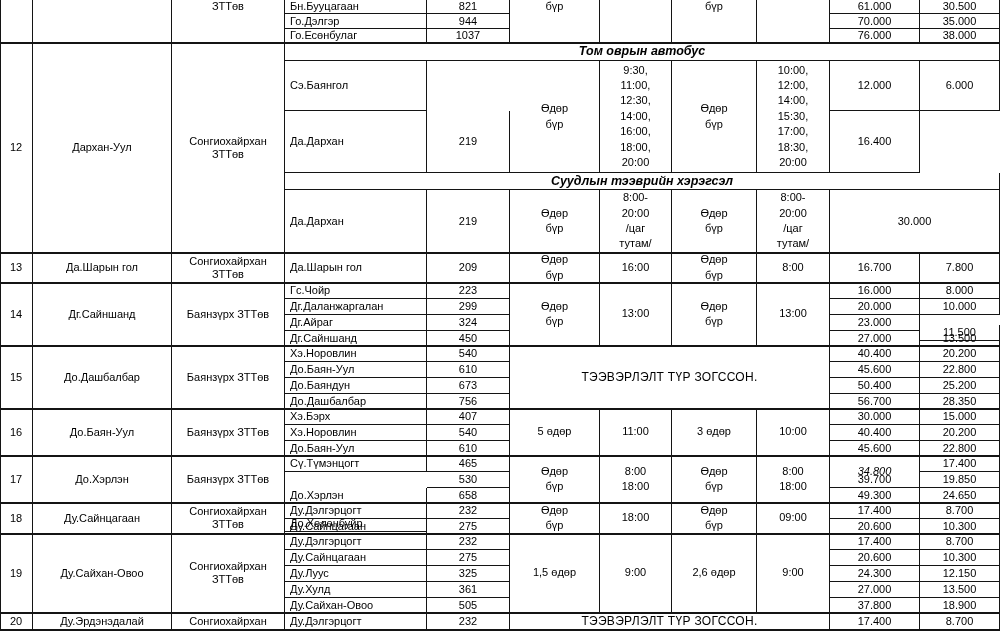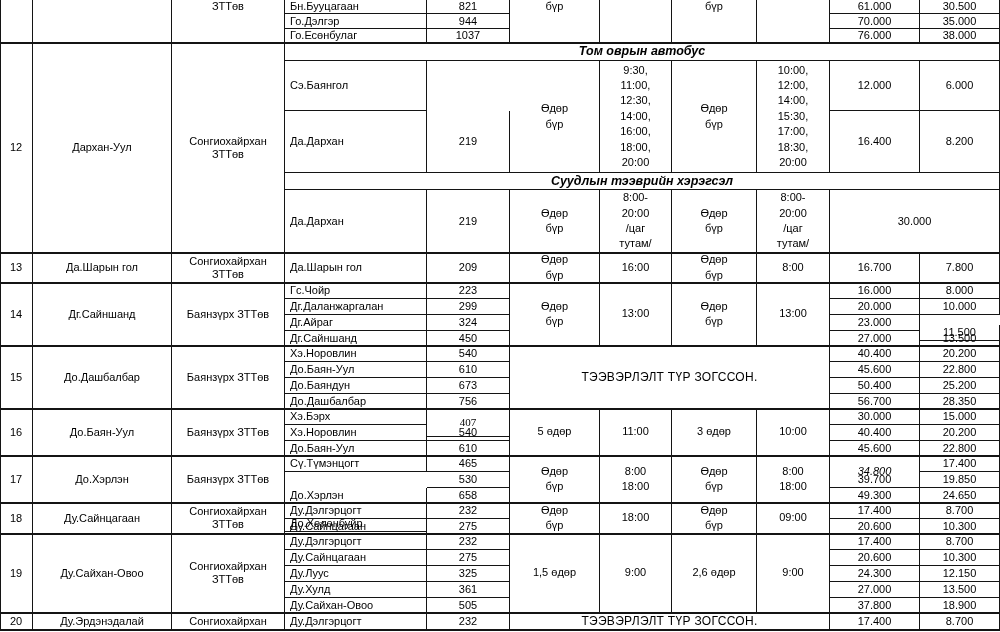--- a/index.html
+++ b/index.html
@@ -43,21 +43,20 @@
     <div class="cell" style="left: 0px; top: 43px; width: 33px; height: 210px;">12</div>
     <div class="cell" style="left: 33px; top: 43px; width: 139px; height: 210px;">Дархан-Уул</div>
     <div class="cell" style="left: 172px; top: 43px; width: 113px; height: 210px;">Сонгиохайрхан ЗТТөв</div>
     <div class="cell band" style="left: 285px; top: 43px; width: 715px; height: 18px;">Том оврын автобус</div>
     <div class="cell dest" style="left: 285px; top: 61px; width: 142px; height: 50px;">Сэ.Баянгол</div>
     <div class="cell" style="left: 830px; top: 61px; width: 90px; height: 50px;">12.000</div>
     <div class="cell" style="left: 920px; top: 61px; width: 80px; height: 50px;">6.000</div>
     <div class="cell dest" style="left: 285px; top: 111px; width: 142px; height: 62px;">Да.Дархан</div>
     <div class="cell" style="left: 427px; top: 111px; width: 83px; height: 62px;">219</div>
     <div class="cell" style="left: 830px; top: 111px; width: 90px; height: 62px;">16.400</div>
-    <div class="cell" style="left: 920px; top: 111px; width: 80px; height: 62px;">8.200</div>
     <div class="cell ml" style="left: 510px; top: 61px; width: 90px; height: 112px;">Өдөр
 бүр</div>
     <div class="cell ml" style="left: 600px; top: 61px; width: 72px; height: 112px;">9:30,
 11:00,
 12:30,
 14:00,
 16:00,
 18:00,
 20:00</div>
     <div class="cell ml" style="left: 672px; top: 61px; width: 85px; height: 112px;">Өдөр
@@ -140,21 +139,21 @@
     <div class="cell" style="left: 920px; top: 378px; width: 80px; height: 16px;">25.200</div>
     <div class="cell dest" style="left: 285px; top: 394px; width: 142px; height: 15px;">До.Дашбалбар</div>
     <div class="cell" style="left: 427px; top: 394px; width: 83px; height: 15px;">756</div>
     <div class="cell" style="left: 830px; top: 394px; width: 90px; height: 15px;">56.700</div>
     <div class="cell" style="left: 920px; top: 394px; width: 80px; height: 15px;">28.350</div>
     <div class="cell notice" style="left: 510px; top: 346px; width: 320px; height: 63px;">ТЭЭВЭРЛЭЛТ ТҮР ЗОГССОН.</div>
     <div class="cell" style="left: 0px; top: 409px; width: 33px; height: 47px;">16</div>
     <div class="cell" style="left: 33px; top: 409px; width: 139px; height: 47px;">До.Баян-Уул</div>
     <div class="cell" style="left: 172px; top: 409px; width: 113px; height: 47px;">Баянзүрх ЗТТөв</div>
     <div class="cell dest" style="left: 285px; top: 409px; width: 142px; height: 16px;">Хэ.Бэрх</div>
-    <div class="cell" style="left: 427px; top: 409px; width: 83px; height: 28px; font-family: Liberation Serif, serif;">407</div>
+    <div class="cell" style="left: 427px; top: 409px; width: 83px; height: 16px;">407</div>
     <div class="cell" style="left: 830px; top: 409px; width: 90px; height: 16px;">30.000</div>
     <div class="cell" style="left: 920px; top: 409px; width: 80px; height: 16px;">15.000</div>
     <div class="cell dest" style="left: 285px; top: 425px; width: 142px; height: 16px;">Хэ.Норовлин</div>
     <div class="cell" style="left: 427px; top: 425px; width: 83px; height: 16px;">540</div>
     <div class="cell" style="left: 830px; top: 425px; width: 90px; height: 16px;">40.400</div>
     <div class="cell" style="left: 920px; top: 425px; width: 80px; height: 16px;">20.200</div>
     <div class="cell dest" style="left: 285px; top: 441px; width: 142px; height: 15px;">До.Баян-Уул</div>
     <div class="cell" style="left: 427px; top: 441px; width: 83px; height: 15px;">610</div>
     <div class="cell" style="left: 830px; top: 441px; width: 90px; height: 15px;">45.600</div>
     <div class="cell" style="left: 920px; top: 441px; width: 80px; height: 15px;">22.800</div>

